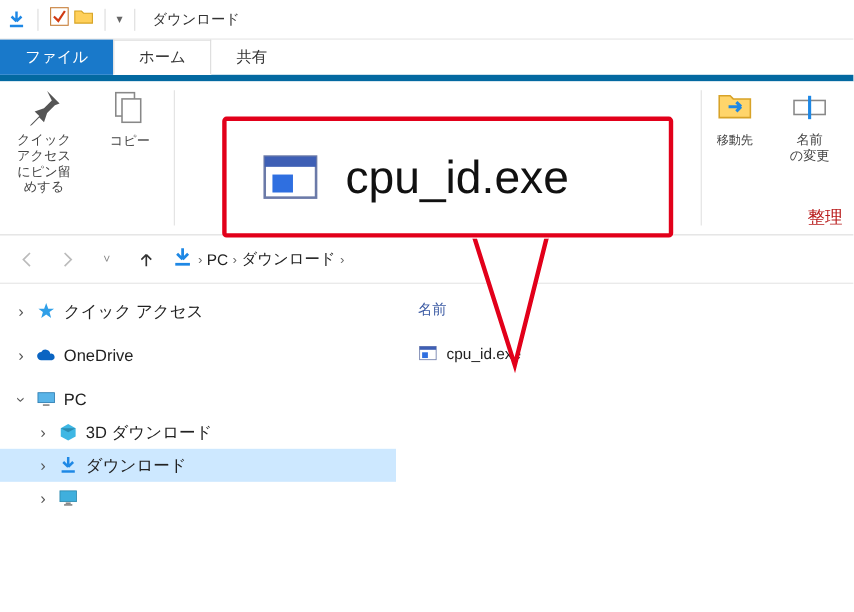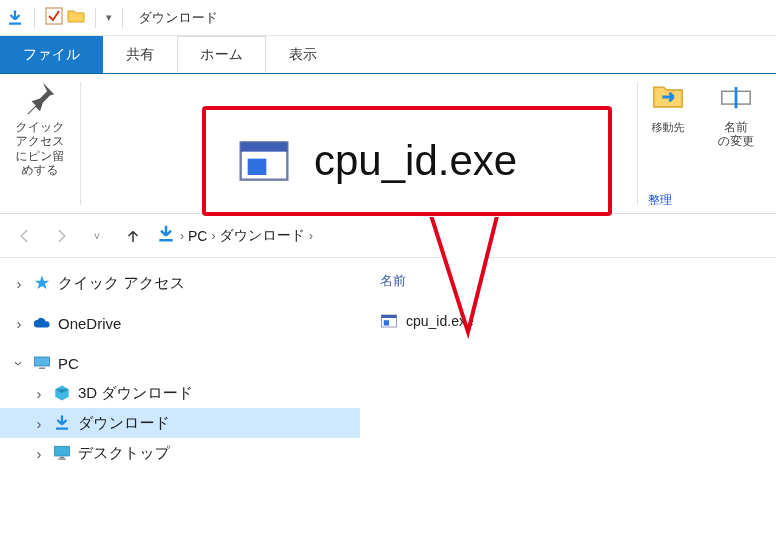--- a/index.html
+++ b/index.html
@@ -6,32 +6,32 @@
 body { background: #fff; width: 776px; height: 556px; overflow: hidden; position: relative; }
 
 
 .titlebar { height: 36px; display: flex; align-items: center; background: #fff; border-bottom: 1px solid #e5e5e5; }
 .titlebar .qat { display: flex; align-items: center; gap: 4px; padding: 0 6px; }
 .titlebar .icon-win { width: 18px; height: 18px; }
 .titlebar .sep { width: 1px; height: 20px; background: #dcdcdc; margin: 0 6px; }
 .titlebar .title { font-size: 13px; color: #333; margin-left: 6px; }
 
 
-.tabs { height: 38px; display: flex; align-items: stretch; border-bottom: 1px solid #0369a1; }
+.tabs { height: 38px; display: flex; align-items: stretch; border-bottom: 6px solid #0369a1; }
 .tabs .tab { padding: 0 22px; font-size: 14px; color: #333; display: flex; align-items: center; border: 1px solid transparent; cursor: default; }
 .tabs .tab.file { background: #1979ca; color: #fff; }
 .tabs .tab.active { background: #fff; border: 1px solid #dcdcdc; border-bottom-color: #fff; }
 
 
 .ribbon { height: 140px; background: #fff; border-bottom: 1px solid #dcdcdc; display: flex; align-items: stretch; position: relative; }
 .rgroup { display: flex; flex-direction: column; align-items: center; justify-content: space-between; padding: 6px 10px 4px; position: relative; }
 .rgroup .big-btns { display: flex; gap: 18px; }
 .rbtn { display: flex; flex-direction: column; align-items: center; width: 60px; font-size: 12px; color: #444; gap: 6px; text-align: center; }
 .rbtn svg { width: 34px; height: 34px; }
-.group-label { font-size: 12px; color: #1d4ed8; margin-top: 4px; width: 100%; text-align: left; }
+.group-label { font-size: 16px; color: #b91c1c; margin-top: 4px; width: 100%; text-align: right; }
 .rdiv { width: 1px; background: #e2e2e2; margin: 8px 0; }
 
 
 .navrow { height: 44px; display: flex; align-items: center; gap: 10px; padding: 0 12px; border-bottom: 1px solid #e5e5e5; }
 .navrow .nav-btn { width: 26px; height: 26px; display: flex; align-items: center; justify-content: center; color: #999; }
 .navrow .nav-btn.active { color: #333; }
 .breadcrumb { display: flex; align-items: center; gap: 4px; font-size: 14px; color: #222; flex: 1; }
 .breadcrumb .crumb { display: flex; align-items: center; gap: 4px; }
 .chev { color: #666; font-size: 12px; }
 
@@ -83,34 +83,40 @@
     </span>
     <span class="sep"></span>
     <span style="color:#666;font-size:11px;">▾</span>
     <span class="sep"></span>
     <span class="title">ダウンロード</span>
   </div>
 </div>
 
 <div class="tabs">
   <div class="tab file">ファイル</div>
+  <div class="tab active">ホーム</div>
   <div class="tab">共有</div>
-  <div class="tab active">ホーム</div>
-  <div class="tab">表示</div>
 </div>
 
 <div class="ribbon">
   <div class="rgroup">
     <div class="big-btns">
       <div class="rbtn">
         <svg viewBox="0 0 24 24">
             <path fill="#555" d="M14 2l8 8-3 1-5 5-2 6-3-3-6 6 0-1 6-6-3-3 6-2 5-5z"></path>
           </svg>
         <span style="white-space:pre-line;line-height:1.2;">クイック アクセス
 にピン留めする</span>
+      </div>
+      <div class="rbtn">
+        <svg viewBox="0 0 24 24">
+            <rect x="3" y="3" width="12" height="15" fill="#fff" stroke="#888"></rect>
+            <rect x="7" y="7" width="12" height="15" fill="#fff" stroke="#888"></rect>
+          </svg>
+        <span>コピー</span>
       </div>
     </div>
     <div class="group-label">&nbsp;</div>
   </div>
   <div class="rdiv"></div>
   <div style="flex:1"></div>
   <div class="rdiv"></div>
   <div class="rgroup">
     <div class="big-btns">
       <div class="rbtn" style="width:40px;">
@@ -223,21 +229,20 @@
     </div>
     <div class="tree-item child">
       <span class="expander">›</span>
       <span class="ticon">
         <svg viewBox="0 0 24 24" width="18" height="18">
             <rect x="2" y="3" width="20" height="13" fill="#3fafdd" stroke="#2b88ad"></rect>
             <rect x="9" y="17" width="6" height="2" fill="#888"></rect>
             <rect x="7" y="19" width="10" height="2" fill="#888"></rect>
           </svg>
       </span>
-      <span>デスクトップ</span>
     </div>
   </div>
 
   <div class="content">
     <div class="col-header">名前</div>
     <div style="height:10px;"></div>
     <div class="file-row">
       <span class="ficon">
         <svg viewBox="0 0 24 24" width="18" height="18">
             <rect x="2" y="4" width="20" height="16" fill="#fff" stroke="#6b7aa8"></rect>

